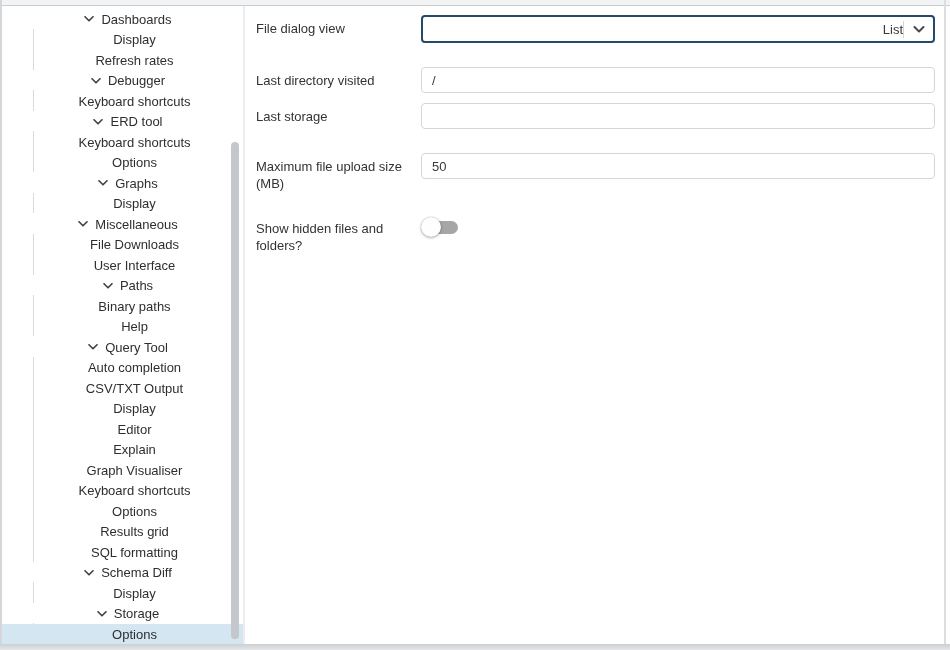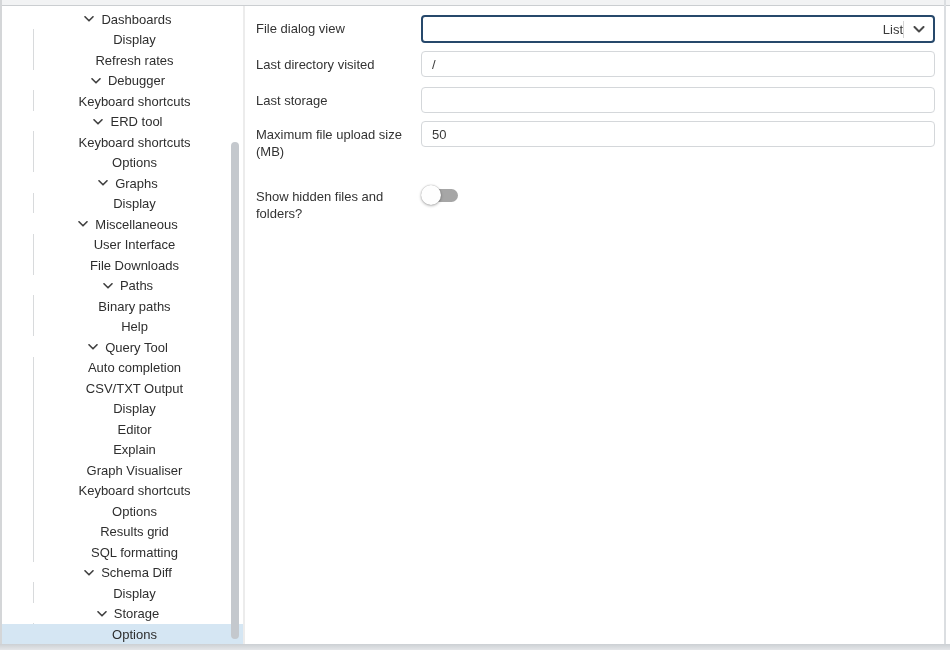--- a/index.html
+++ b/index.html
@@ -38,21 +38,21 @@
     background:#c4c8cd;border-radius:4px;}
 
   .divider{width:2px;flex:none;background:#ececec;}
 
   
   .panel{flex:1;background:#fff;padding:9px 15px 0 11px;overflow:hidden;box-sizing:border-box;}
   .frow{display:flex;align-items:flex-start;}
   .flabel{width:165px;flex:none;box-sizing:border-box;padding:5px 14px 0 0;
     font-size:13px;line-height:17px;color:#333;}
   .fcontrol{flex:1;min-width:0;}
-  .mb9{margin-bottom:8px;}.mb10{margin-bottom:10px;}.mb14{margin-bottom:23px;}
+  .mb9{margin-bottom:24px;}.mb10{margin-bottom:10px;}.mb14{margin-bottom:23px;}
 
   .select{height:28px;box-sizing:border-box;border:2px solid var(--focus-border);
     border-radius:4px;background:#fff;display:flex;align-items:center;
     padding:0 8px 0 9px;font-size:13px;color:#3a3a3a;cursor:pointer;}
   .select .val{flex:1;text-align:right;}
   .select .sep{width:1px;height:17px;background:#d5d5d5;margin-right:9px;flex:none;}
   .schev{display:inline-flex;align-items:center;flex:none;}
 
   .input{width:100%;height:26px;box-sizing:border-box;border:1px solid #d4d7da;
     border-radius:4px;background:#fff;padding:0 10px;font-size:13px;color:#3a3a3a;
@@ -134,24 +134,24 @@
           <div class="row group">
             <span class="tchev">
               <svg width="10" height="6" viewBox="0 0 10 6">
                 <path d="M1 0.8 L5 4.8 L9 0.8" fill="none" stroke="#3f3f3f" stroke-width="1.6" stroke-linecap="round" stroke-linejoin="round"></path>
               </svg>
             </span>
             <span class="tlabel">Miscellaneous</span>
           </div>
           <div class="children">
             <div class="row child">
+              <span class="tlabel">File Downloads</span>
+            </div>
+            <div class="row child">
               <span class="tlabel">User Interface</span>
-            </div>
-            <div class="row child">
-              <span class="tlabel">File Downloads</span>
             </div>
           </div>
           <div class="row group">
             <span class="tchev">
               <svg width="10" height="6" viewBox="0 0 10 6">
                 <path d="M1 0.8 L5 4.8 L9 0.8" fill="none" stroke="#3f3f3f" stroke-width="1.6" stroke-linecap="round" stroke-linejoin="round"></path>
               </svg>
             </span>
             <span class="tlabel">Paths</span>
           </div>

